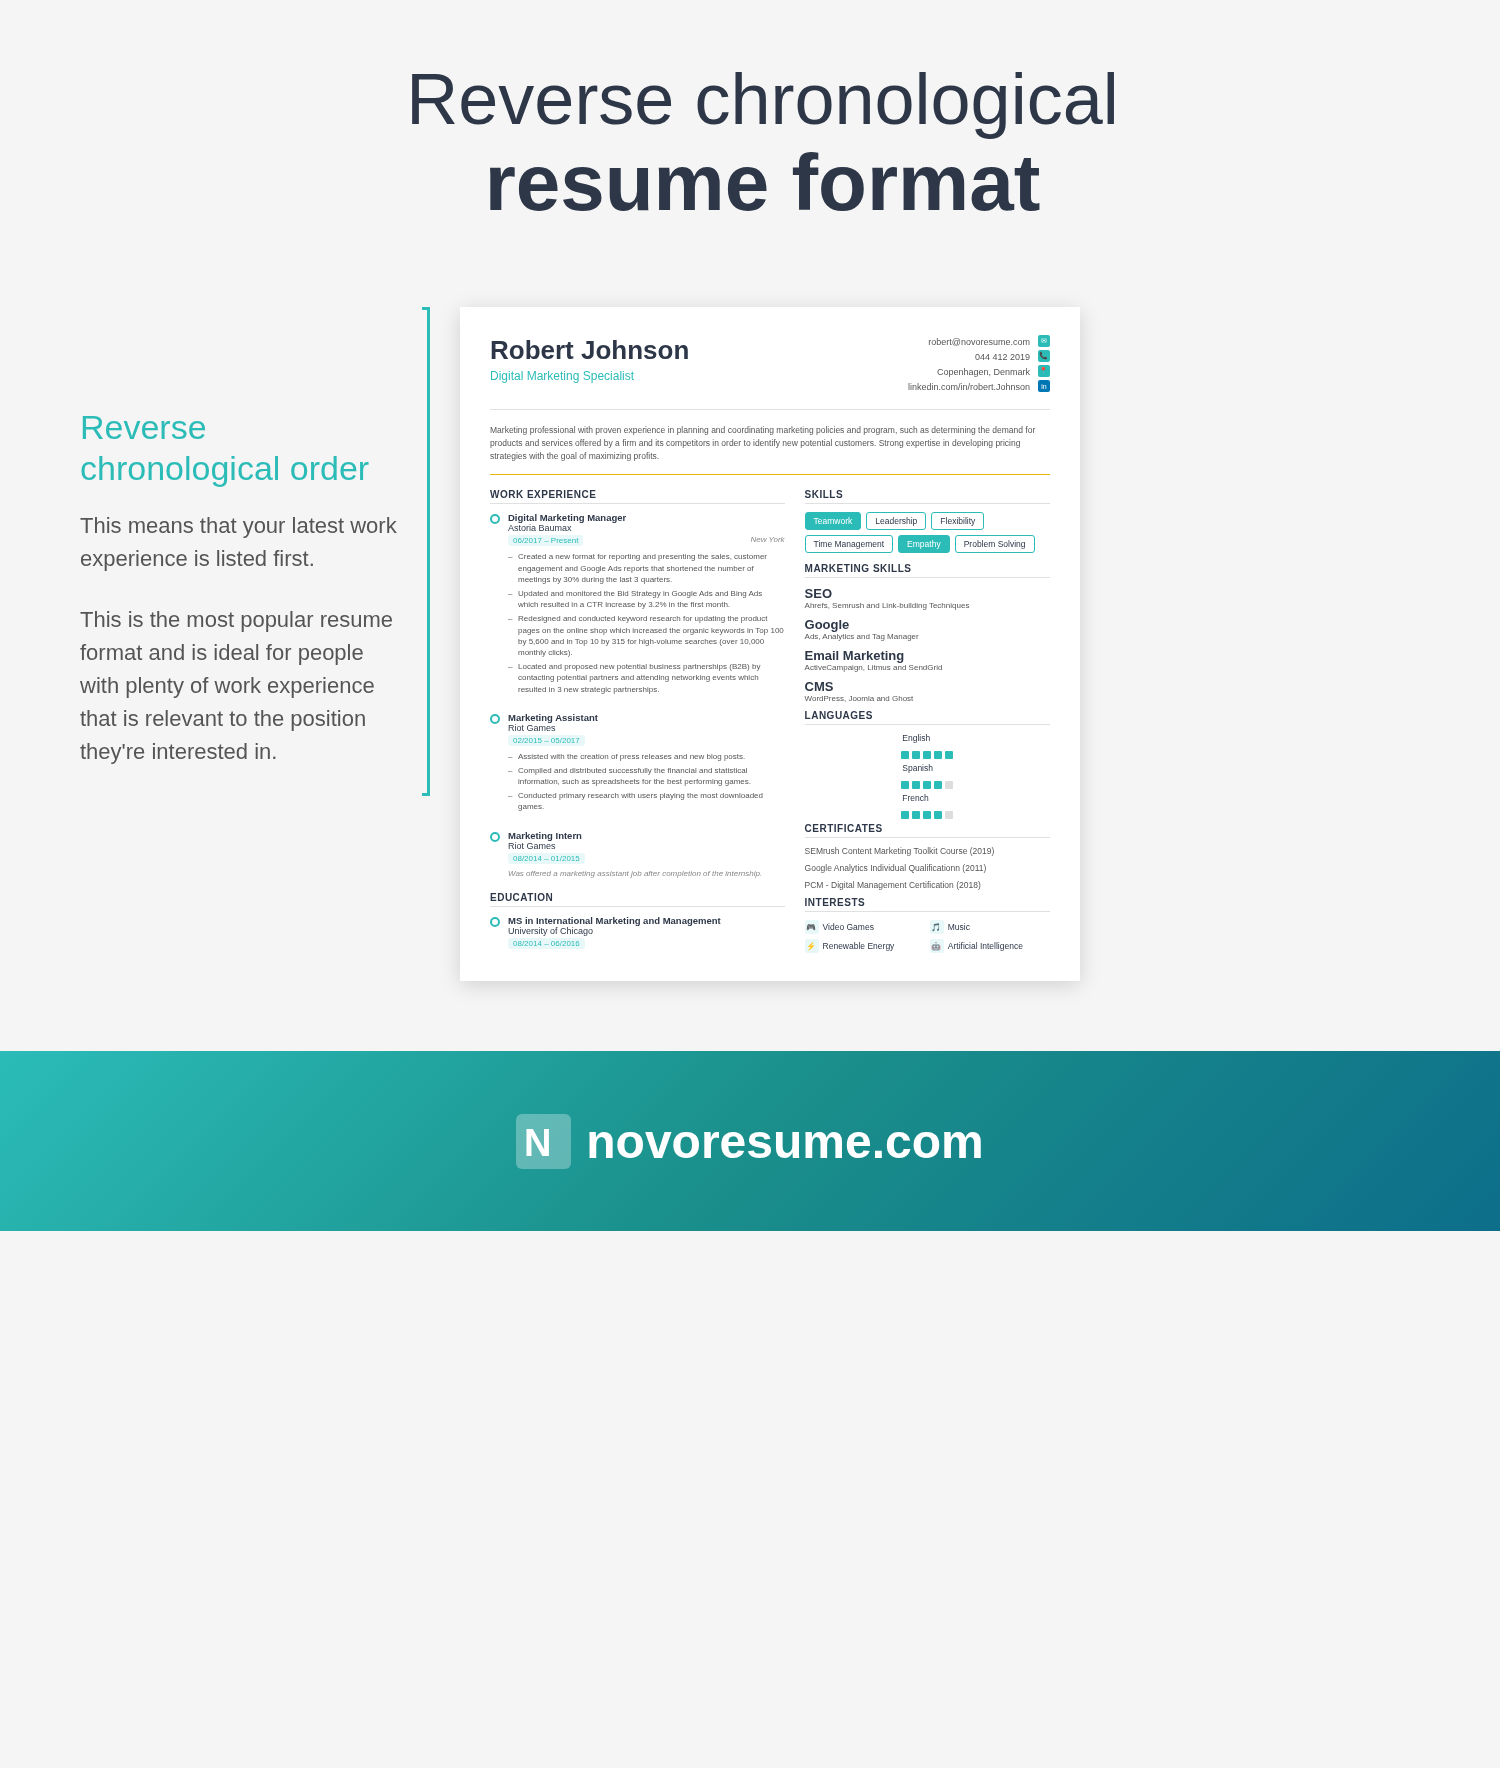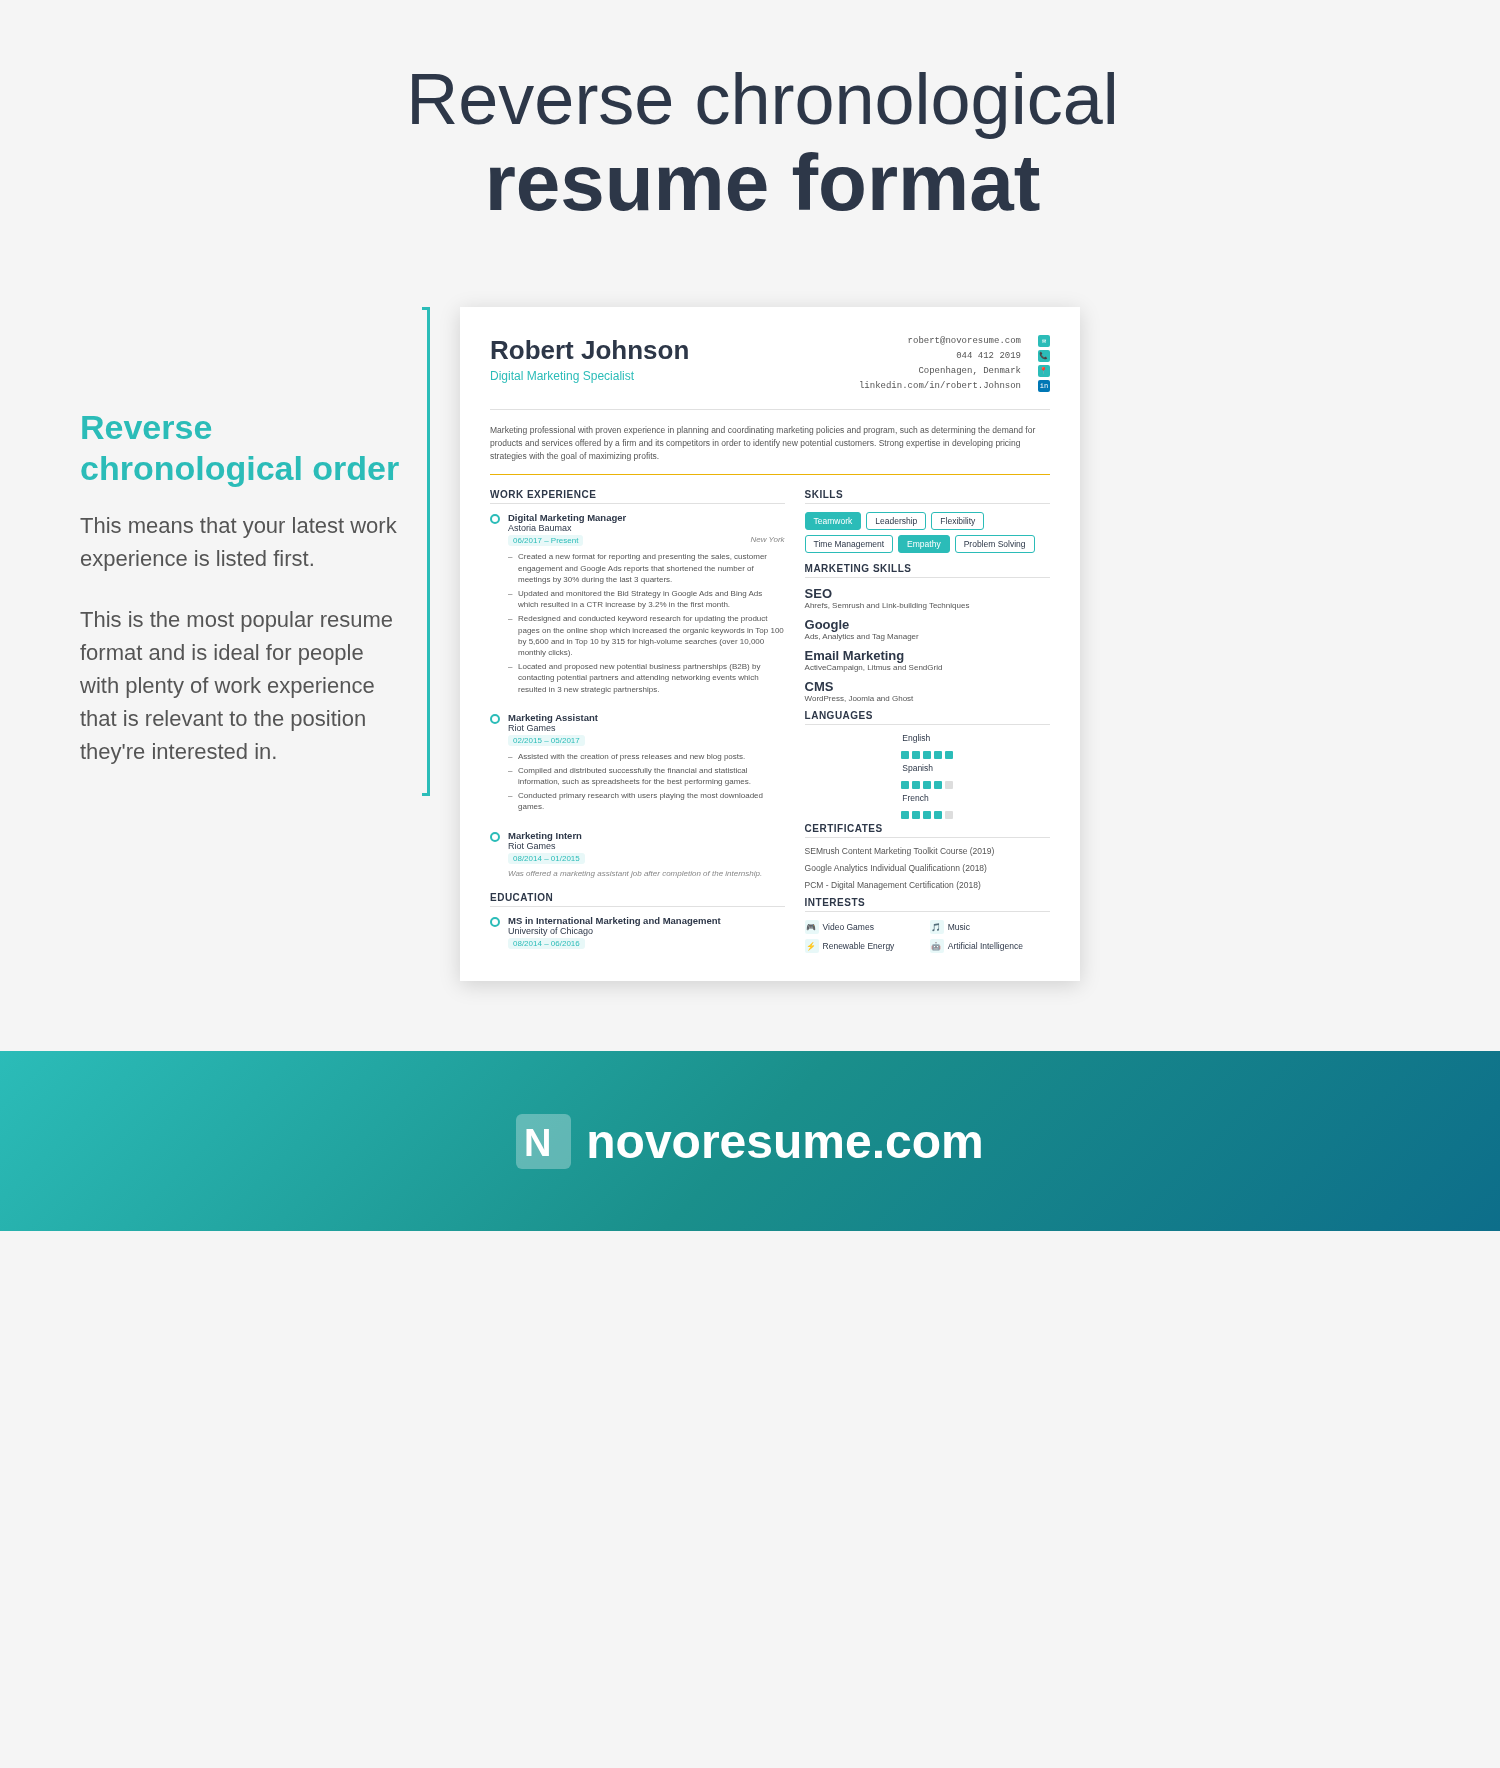--- a/index.html
+++ b/index.html
@@ -39,21 +39,21 @@
     }
 
     
     .left-sidebar {
       width: 320px;
       flex-shrink: 0;
       padding-top: 100px;
     }
     .left-sidebar .sidebar-heading {
       font-size: 34px;
-      font-weight: 700;
+      font-weight: 400;
       color: #2bbcb8;
       line-height: 1.2;
       margin-bottom: 20px;
     }
     .left-sidebar .sidebar-text {
       font-size: 22px;
       color: #555;
       line-height: 1.5;
       margin-bottom: 28px;
     }
@@ -103,24 +103,23 @@
       margin-top: 3px;
     }
     .resume-contact {
       text-align: right;
       font-size: 9px;
       color: #555;
     }
     .resume-contact div {
       margin-bottom: 3px;
       display: flex;
-      align-items: center;
+      align-items: flex-end;
       justify-content: flex-end;
-      gap: 17px;
-      font-family: Liberation Mono, monospace;
+      gap: 8px;
     }
     .contact-icon {
       width: 12px;
       height: 12px;
       background: #2bbcb8;
       border-radius: 2px;
       display: inline-flex;
       align-items: center;
       justify-content: center;
       color: white;
@@ -551,21 +550,21 @@
             <div class="lang-dot"></div>
             <div class="lang-dot"></div>
             <div class="lang-dot"></div>
             <div class="lang-dot"></div>
             <div class="lang-dot empty"></div>
           </div>
         </div>
 
         <div class="section-heading">CERTIFICATES</div>
         <div class="cert-item">SEMrush Content Marketing Toolkit Course (2019)</div>
-        <div class="cert-item">Google Analytics Individual Qualificationn (2018)</div>
+        <div class="cert-item">Google Analytics Individual Qualificationn (2011)</div>
         <div class="cert-item">PCM - Digital Management Certification (2018)</div>
 
         <div class="section-heading">INTERESTS</div>
         <div class="interests-grid">
           <div class="interest-item">
             <span class="interest-icon">🎮</span>
             <span>Video Games</span>
           </div>
           <div class="interest-item">
             <span class="interest-icon">🎵</span>

